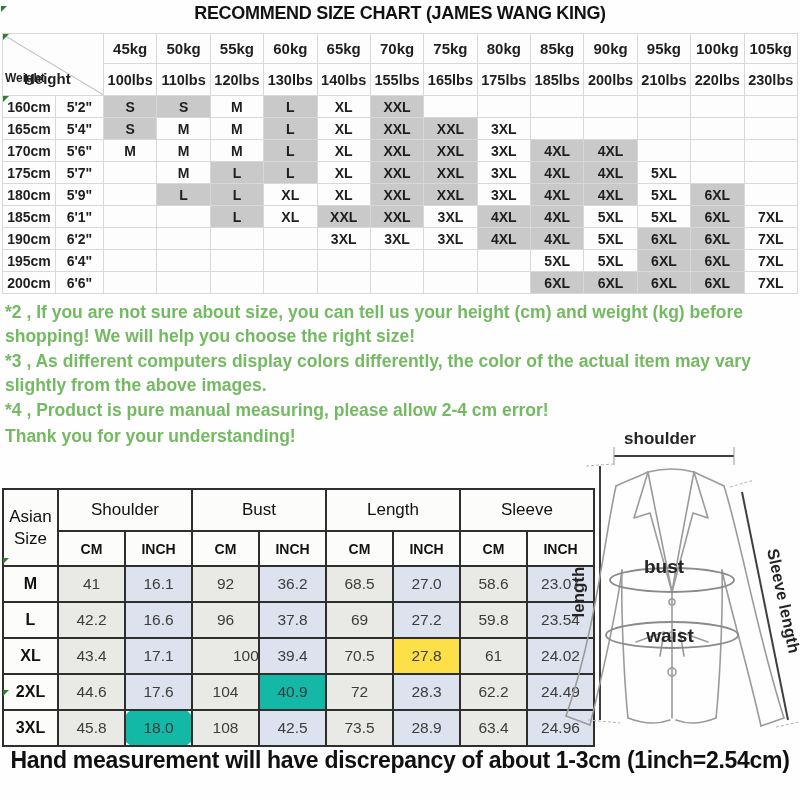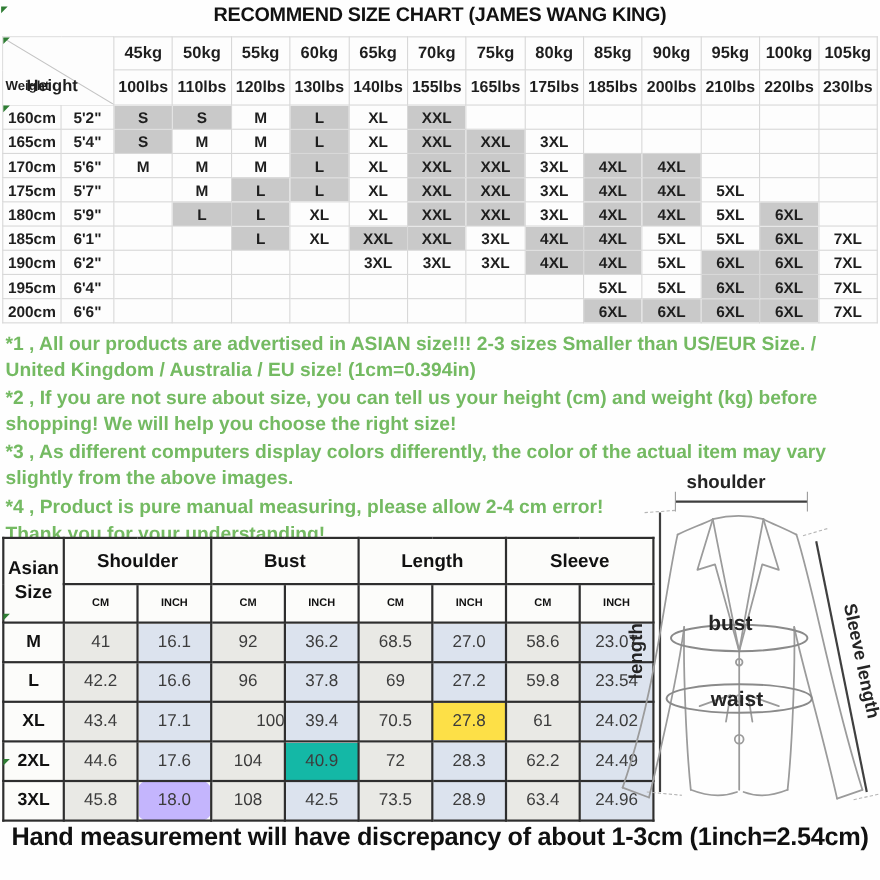--- a/index.html
+++ b/index.html
@@ -30,22 +30,22 @@
   
   .notes { position:absolute; top:301px; left:5px; width:789px;
            font-size:17.5px; line-height:23.6px; font-weight:bold; }
   .notes p { margin:0 0 2px 0; }
 
   
   table.measure { position:absolute; top:488px; left:2px; width:593px;
                   border-collapse:collapse; table-layout:fixed; }
   .measure th, .measure td { border:2px solid #2e2e2e; padding:0; text-align:center;
                   vertical-align:middle; background:#fcfcfa; overflow:hidden; white-space:nowrap; }
-  .measure tr.grp th { height:40px; font-size:17px; font-weight:bold; color:#111; }
-  .measure tr.sub th { height:33px; font-size:10px; font-weight:bold; color:#111; }
+  .measure tr.grp th { height:40px; font-size:17px; font-weight:normal; color:#111; }
+  .measure tr.sub th { height:33px; font-size:14px; font-weight:bold; color:#111; }
   .measure th.asian { font-size:17px; font-weight:bold; color:#111; line-height:22px; }
   .measure tbody tr { height:36px; }
   .measure tbody th.szh { font-size:16px; font-weight:bold; color:#111; }
   .measure tbody td { font-size:15.5px; color:#3c3c3c; }
 
   
   .jacket { position:absolute; top:430px; left:556px; width:244px; height:318px; }
   .jacket svg { display:block; }
   .diag-label { font-family:"Liberation Sans", sans-serif; font-weight:bold; fill:#242424; }
 
@@ -270,21 +270,20 @@
           <td class="sh">6XL</td>
           <td class="sh">6XL</td>
           <td class="sh">6XL</td>
           <td class="sh">6XL</td>
           <td>7XL</td>
         </tr>
       </tbody>
     </table>
 
   <div class="notes" style="color: rgb(116, 186, 98);">
-      <p>*1 , All our products are advertised in ASIAN size!!! 2-3 sizes Smaller than US/EUR Size. / United Kingdom / Australia / EU size! (1cm=0.394in)</p>
       <p>*2 , If you are not sure about size, you can tell us your height (cm) and weight (kg) before shopping! We will help you choose the right size!</p>
       <p>*3 , As different computers display colors differently, the color of the actual item may vary slightly from the above images.</p>
       <p>*4 , Product is pure manual measuring, please allow 2-4 cm error!</p>
       <p>Thank you for your understanding!</p>
     </div>
 
   <table class="measure">
       <colgroup>
         <col style="width: 55px;">
         <col>
@@ -359,21 +358,21 @@
           <td style="background: rgb(233, 233, 229);">104</td>
           <td style="background: #14b8a6;">40.9</td>
           <td style="background: rgb(233, 233, 229);">72</td>
           <td style="background: rgb(220, 227, 238);">28.3</td>
           <td style="background: rgb(233, 233, 229);">62.2</td>
           <td style="background: rgb(220, 227, 238);">24.49</td>
         </tr>
         <tr>
           <th class="szh">3XL</th>
           <td style="background: rgb(233, 233, 229);">45.8</td>
-          <td style="background: #c4b5fd; border-radius: 9px;">18.0</td>
+          <td style="background: #14b8a6; border-radius: 9px;">18.0</td>
           <td style="background: rgb(233, 233, 229);">108</td>
           <td style="background: rgb(220, 227, 238);">42.5</td>
           <td style="background: rgb(233, 233, 229);">73.5</td>
           <td style="background: rgb(220, 227, 238);">28.9</td>
           <td style="background: rgb(233, 233, 229);">63.4</td>
           <td style="background: rgb(220, 227, 238);">24.96</td>
         </tr>
       </tbody>
     </table>
 

